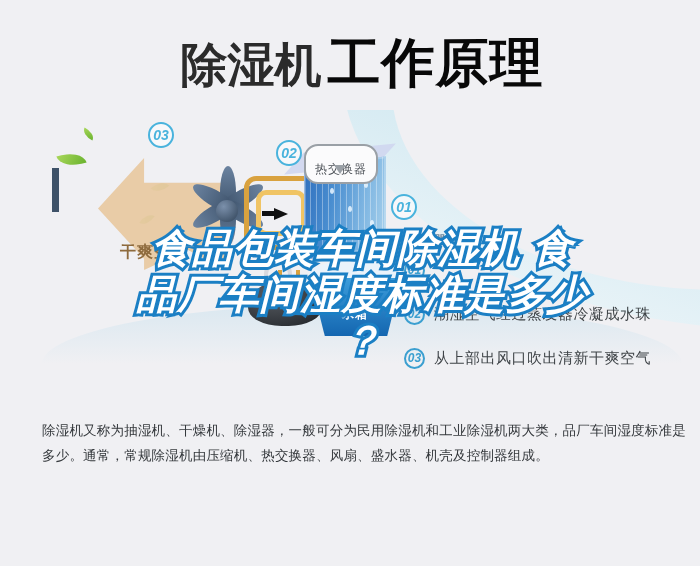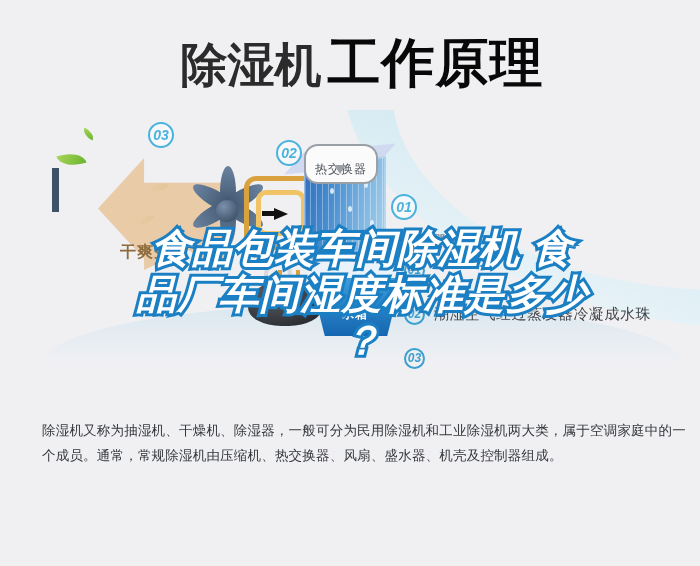--- a/index.html
+++ b/index.html
@@ -413,27 +413,28 @@
     <div class="legend">
       <div class="legend-row">
         <span class="legend-num">01</span>
       </div>
       <div class="legend-row">
         <span class="legend-num">02</span>
         <span class="legend-txt">潮湿空气经过蒸发器冷凝成水珠</span>
       </div>
       <div class="legend-row">
         <span class="legend-num">03</span>
+        <span class="legend-txt">从上部出风口吹出清新干爽空气</span>
       </div>
     </div>
   </div>
 
   <div class="overlay">
     <span class="overlay-line">食品包装车间除湿机 食</span>
     <span class="overlay-line">品厂车间湿度标准是多少</span>
     <span class="overlay-line">？</span>
   </div>
 
   <div class="body-copy">
-    <p>除湿机又称为抽湿机、干燥机、除湿器，一般可分为民用除湿机和工业除湿机两大类，属于空调家庭中的一个成员。通常，常规除湿机由压缩机、热交换器、风扇、盛水器、机壳及控制器组成。</p>
+    <p>除湿机又称为抽湿机、干燥机、除湿器，一般可分为民用除湿机和工业除湿机两大类，品厂车间湿度标准是多少。通常，常规除湿机由压缩机、热交换器、风扇、盛水器、机壳及控制器组成。</p>
   </div>
 
 </div>
 
 </body></html>

